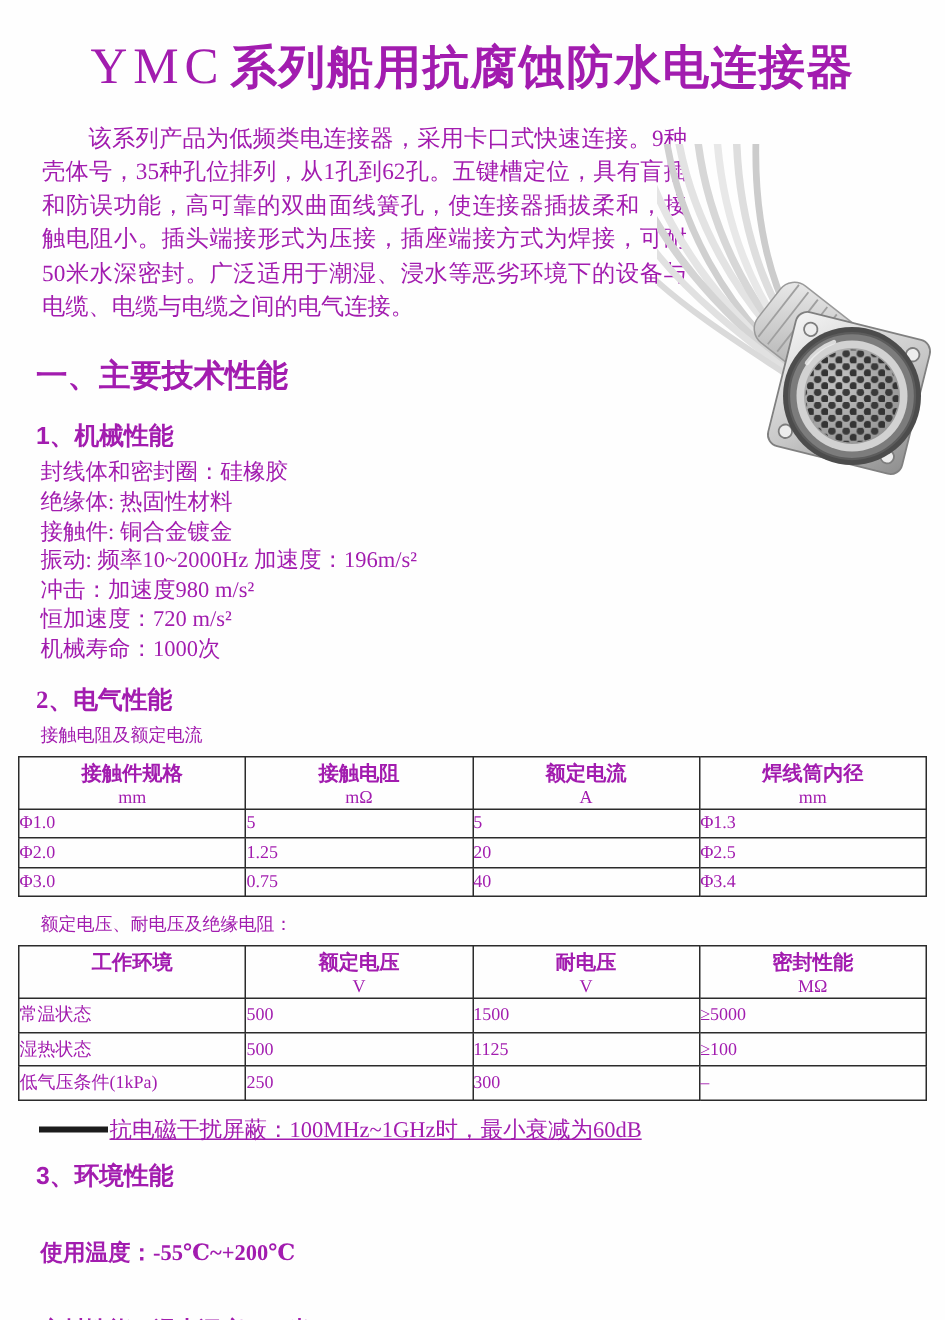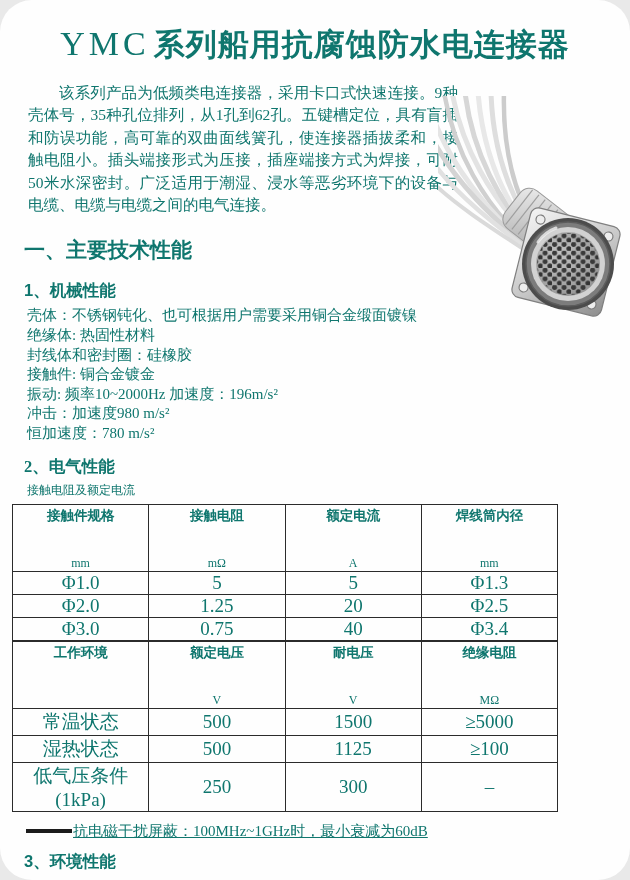--- a/index.html
+++ b/index.html
@@ -1,24 +1,23 @@
 <!DOCTYPE html>
 <html><head>
 <meta charset="utf-8">
 <style>
   html,body{margin:0;padding:0;background:#e9e9e9;}
   .page{
     position:relative;
     width:630px;height:880px;
     margin:0 auto;
     background:#fefefe;
-    color:#0f766e;
+    color:#a21caf;
     font-family:"Liberation Serif","DejaVu Serif",serif;
     overflow:hidden;
-    border-radius:32px;
   }
   
   .doc-title{
     padding-top:24px;
     text-align:center;
     white-space:nowrap;
   }
   .doc-title .latin{
     font-family:"Liberation Serif","DejaVu Serif",serif;
     font-size:34px;
@@ -57,46 +56,45 @@
   .prop-list{margin:2px 0 0 27px;}
   .prop-line{font-size:15px;line-height:19.6px;}
   .env-list .prop-line{font-weight:bold;line-height:20px;margin-top:31px;}
   .caption{
     margin:2px 12px 5px 27px;
     font-size:12px;
     font-family:Liberation Serif, serif;
   }
   
   table.spec{
-    width:546px;
+    width:606px;
     margin:0 0 0 12px;
     border-collapse:collapse;
     table-layout:fixed;
   }
   table.spec,table.spec th,table.spec td{
     border:1.4px solid #2b2b2b;
   }
   table.spec th{
     padding:2px 0 1px 0;
     font-size:13.5px;
     font-weight:bold;
     text-align:center;
     vertical-align:top;
   }
   table.spec th .h-unit{
     display:block;
     font-size:12px;
     font-weight:normal;
     line-height:13px;
     min-height:13px;
-    margin-top:32px;
   }
   table.spec td{
-    font-size:19px;
-    text-align:center;
+    font-size:12px;
+    text-align:left;
     padding:0;
   }
   .t1 td{height:18.5px;}
   .t2 td{height:21.5px;}
   
   .emi{
     margin:10px 0 0 26px;
     font-size:15px;
     text-decoration:underline;
   }
@@ -193,27 +191,27 @@
       <path d="M100,146 A38,38 0 0 1 118,132" fill="none" stroke="#f0f0f0" stroke-width="3" stroke-linecap="round" opacity="0.8"></path>
     </g>
   </svg>
 
   <p class="intro">该系列产品为低频类电连接器，采用卡口式快速连接。9种壳体号，35种孔位排列，从1孔到62孔。五键槽定位，具有盲插和防误功能，高可靠的双曲面线簧孔，使连接器插拔柔和，接触电阻小。插头端接形式为压接，插座端接方式为焊接，可耐50米水深密封。广泛适用于潮湿、浸水等恶劣环境下的设备与电缆、电缆与电缆之间的电气连接。</p>
 
   <div class="h-main">一、主要技术性能</div>
   <div class="h-sub">1、机械性能</div>
 
   <div class="prop-list">
-    <div class="prop-line">壳体：不锈钢钝化、也可根据用户需要采用铜合金缎面镀镍</div>
+    <div class="prop-line">封线体和密封圈：硅橡胶</div>
     <div class="prop-line">绝缘体: 热固性材料</div>
-    <div class="prop-line">封线体和密封圈：硅橡胶</div>
     <div class="prop-line">接触件: 铜合金镀金</div>
     <div class="prop-line">振动: 频率10~2000Hz  加速度：196m/s²</div>
     <div class="prop-line">冲击：加速度980 m/s²</div>
-    <div class="prop-line">恒加速度：780 m/s²</div>
+    <div class="prop-line">恒加速度：720 m/s²</div>
+    <div class="prop-line">机械寿命：1000次</div>
   </div>
 
   <div class="h-sub" style="margin-top:12px;font-family:Liberation Serif, serif;">2、电气性能</div>
   <div class="caption">接触电阻及额定电流</div>
 
   <table class="spec t1">
     <thead>
       <tr>
         <th><span>接触件规格</span><span class="h-unit">mm</span></th>
         <th><span>接触电阻</span><span class="h-unit">mΩ</span></th>
@@ -236,28 +234,29 @@
       </tr>
       <tr>
         <td>Φ3.0</td>
         <td>0.75</td>
         <td>40</td>
         <td>Φ3.4</td>
       </tr>
     </tbody>
   </table>
 
+  <div class="caption cap2" style="margin-top:10px;">额定电压、耐电压及绝缘电阻：</div>
 
   <table class="spec t2">
     <thead>
       <tr>
         <th><span>工作环境</span><span class="h-unit"></span></th>
         <th><span>额定电压</span><span class="h-unit">V</span></th>
         <th><span>耐电压</span><span class="h-unit">V</span></th>
-        <th><span>绝缘电阻</span><span class="h-unit">MΩ</span></th>
+        <th><span>密封性能</span><span class="h-unit">MΩ</span></th>
       </tr>
     </thead>
     <tbody>
       <tr>
         <td>常温状态</td>
         <td>500</td>
         <td>1500</td>
         <td>≥5000</td>
       </tr>
       <tr>

